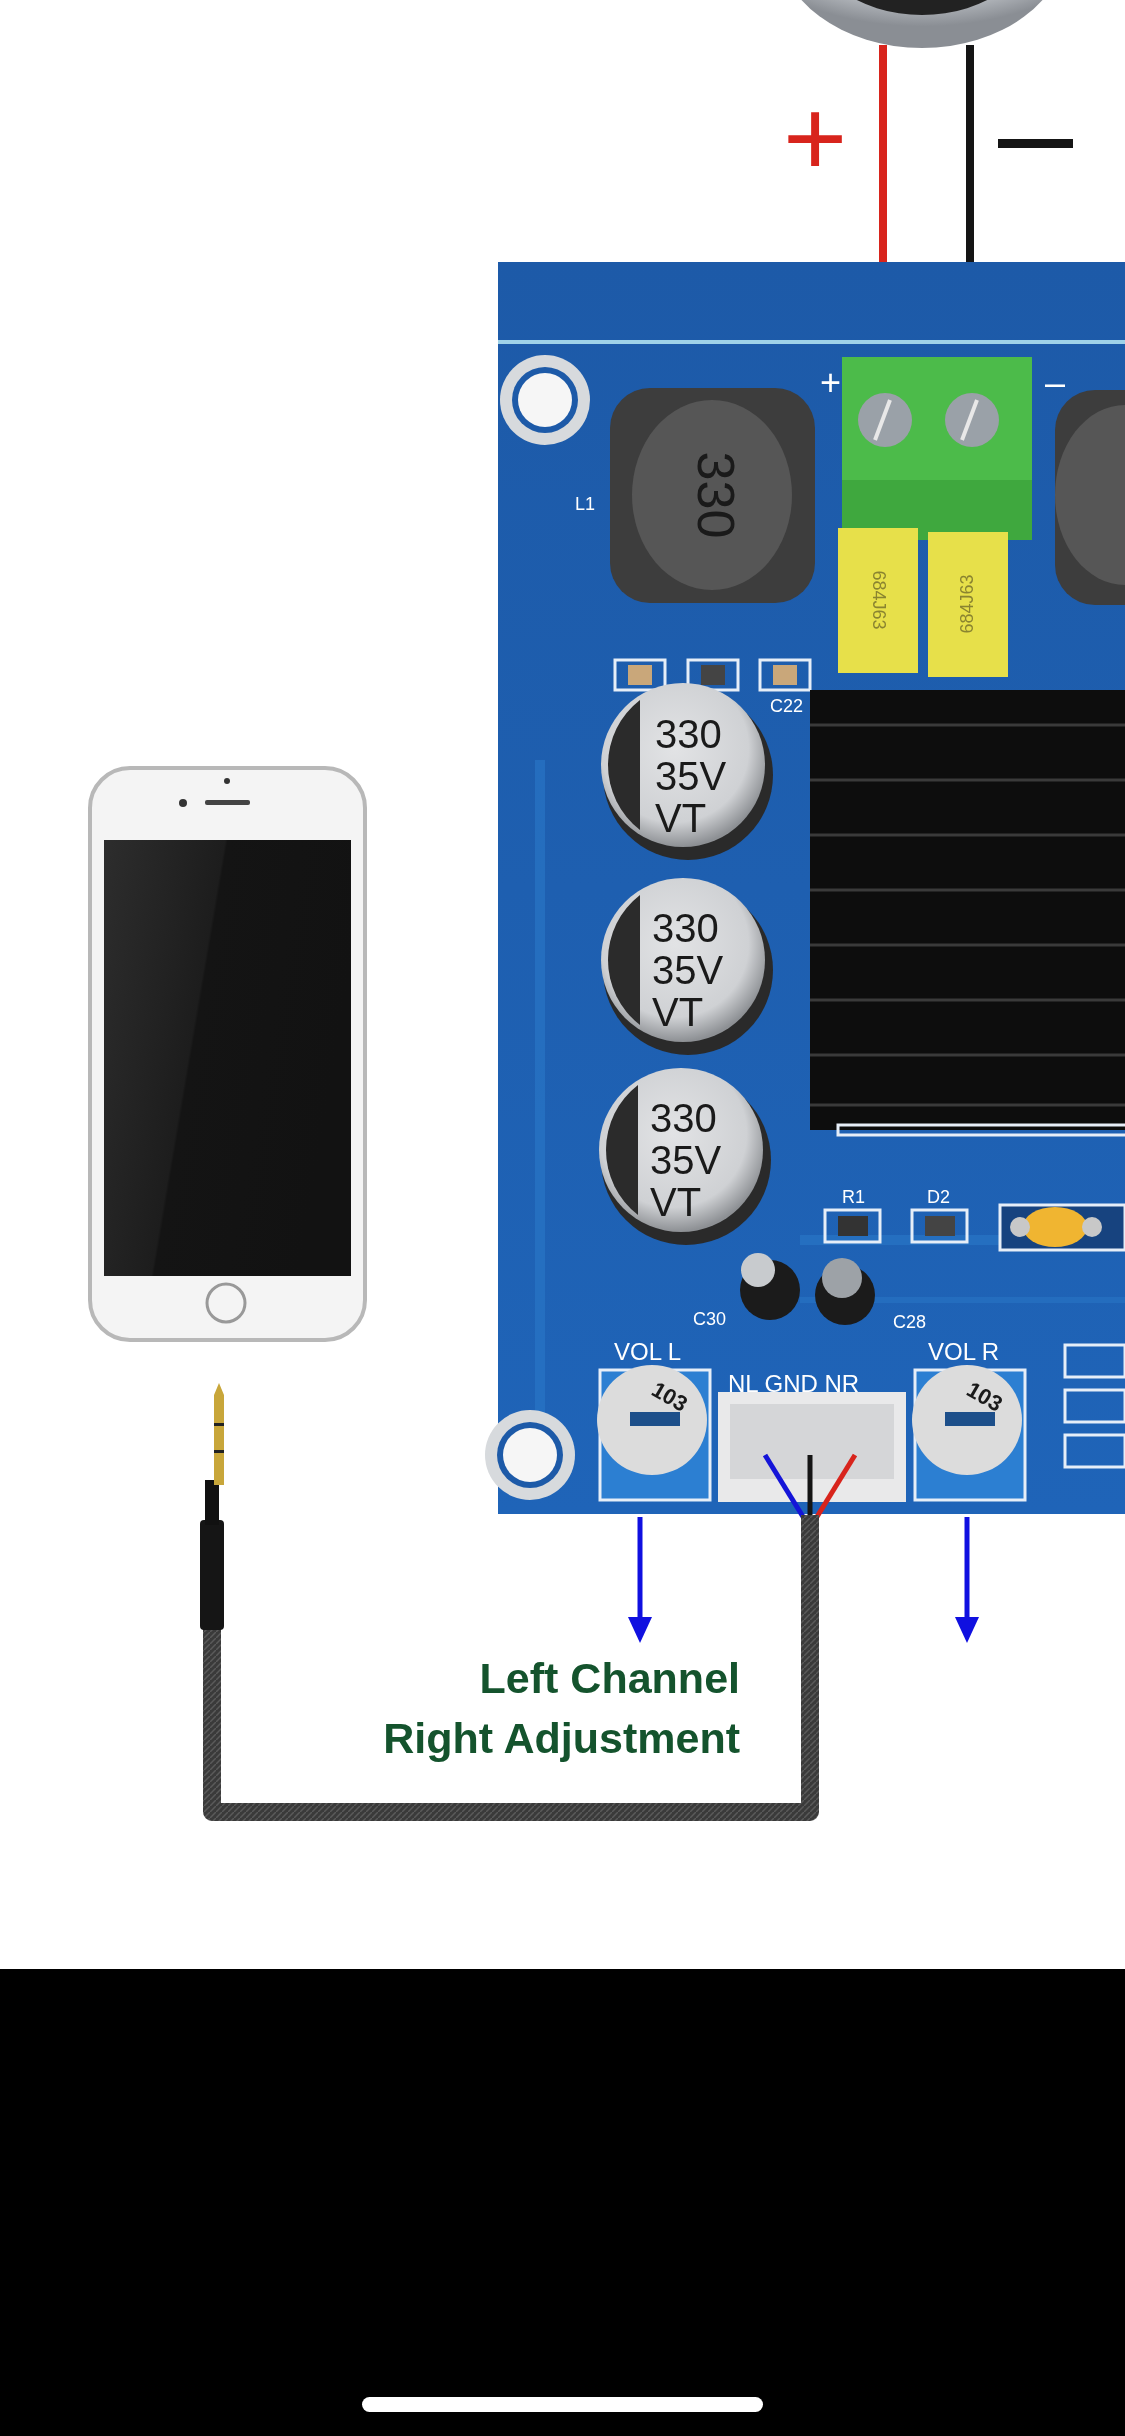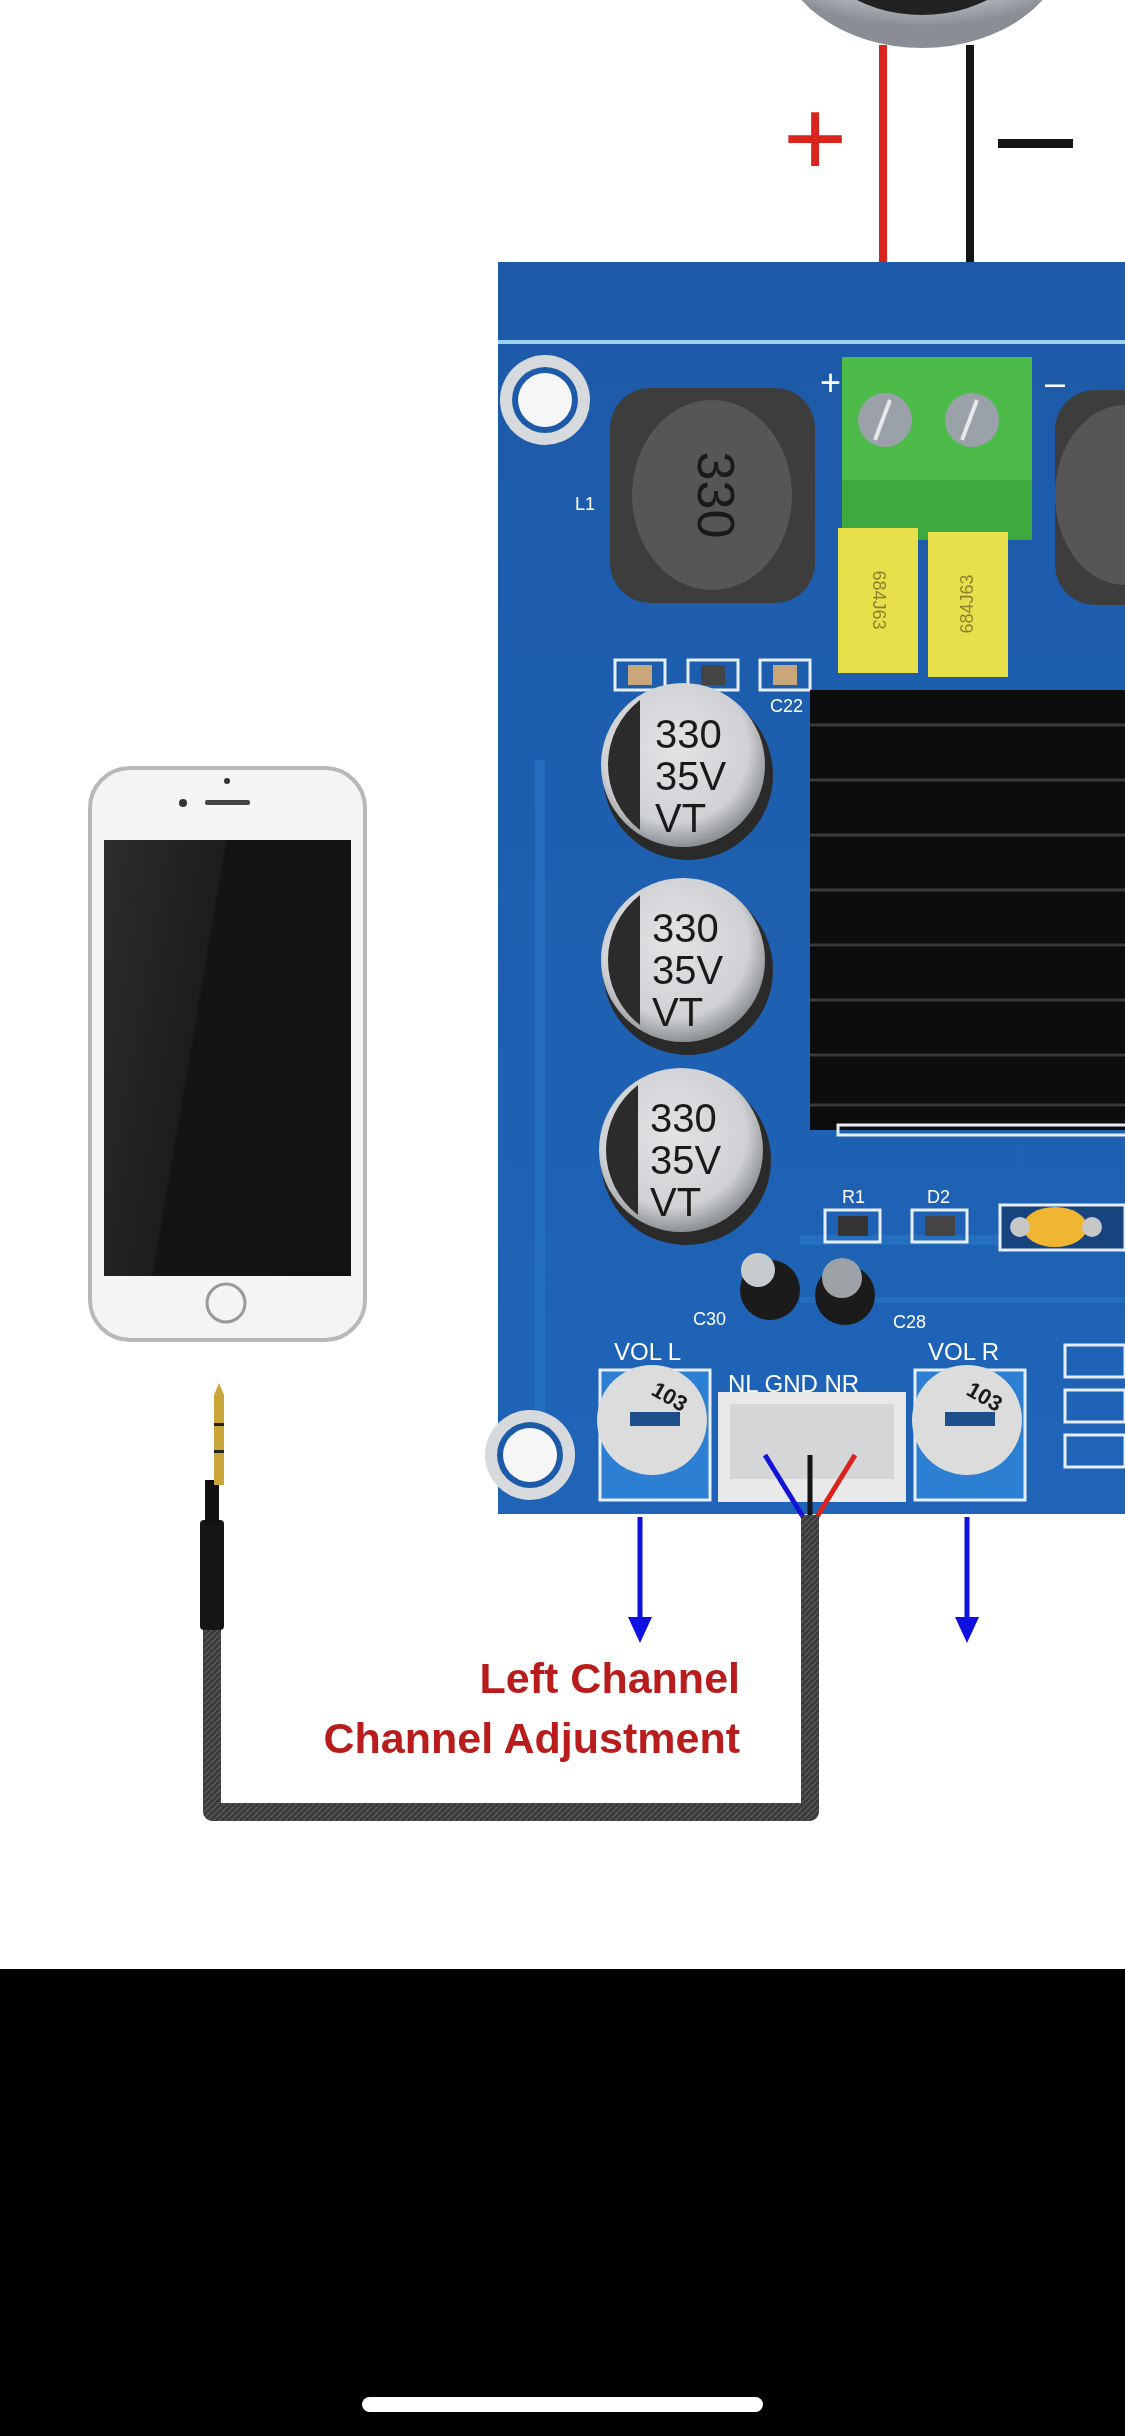--- a/index.html
+++ b/index.html
@@ -6,21 +6,21 @@
   body {
     width: 1125px; height: 2436px; position: relative; overflow: hidden;
     background: #ffffff;
     font-family: "Liberation Sans", sans-serif;
   }
   #canvas { position: absolute; left: 0; top: 0; width: 1125px; height: 1969px; background: #ffffff; overflow: hidden; }
   #letterbox { position: absolute; left: 0; top: 1969px; width: 1125px; height: 467px; background: #000000; }
   .home-indicator { position: absolute; left: 362px; top: 2397px; width: 401px; height: 15px; border-radius: 8px; background: #ffffff; }
 
   .label {
-    position: absolute; color: #b91c1c; font-weight: bold; font-size: 43px; line-height: 60px;
+    position: absolute; color: #14532d; font-weight: bold; font-size: 43px; line-height: 60px;
     white-space: nowrap;
   }
   .label.right-align { text-align: right; }
 </style>
 </head>
 <body>
 
 <div id="canvas">
   <svg width="1125" height="1969" viewBox="0 0 1125 1969" xmlns="http://www.w3.org/2000/svg" style="position:absolute;left:0;top:0;">
     <defs>
@@ -249,18 +249,18 @@
     </g>
 
     <g>
       <text x="815" y="176" text-anchor="middle" font-family="Liberation Sans, sans-serif" font-size="110" fill="#d8241c">+</text>
       <rect x="998" y="139" width="75" height="9" fill="#151515"></rect>
     </g>
   </svg>
 
   <div class="label right-align" style="left:280px; top:1648px; width:460px;">
     <div>Left Channel</div>
-    <div>Channel Adjustment</div>
+    <div>Right Adjustment</div>
   </div>
 </div>
 
 <div id="letterbox"></div>
 <div class="home-indicator"></div>
 
 </body></html>

